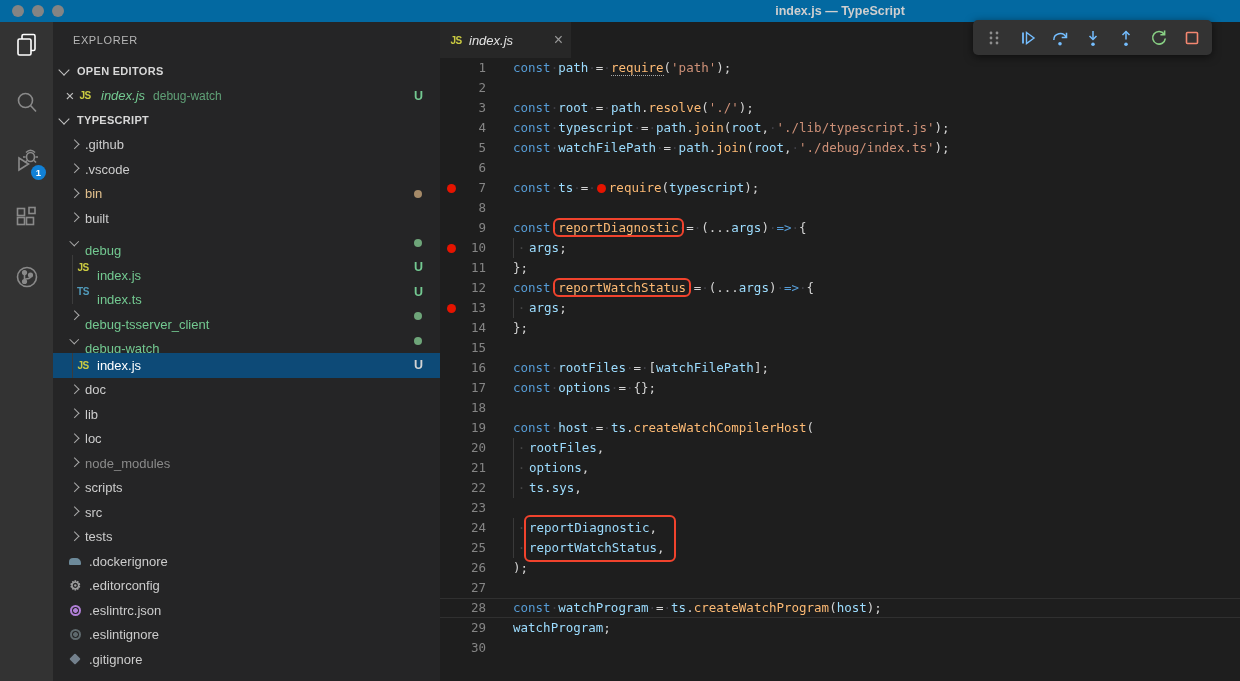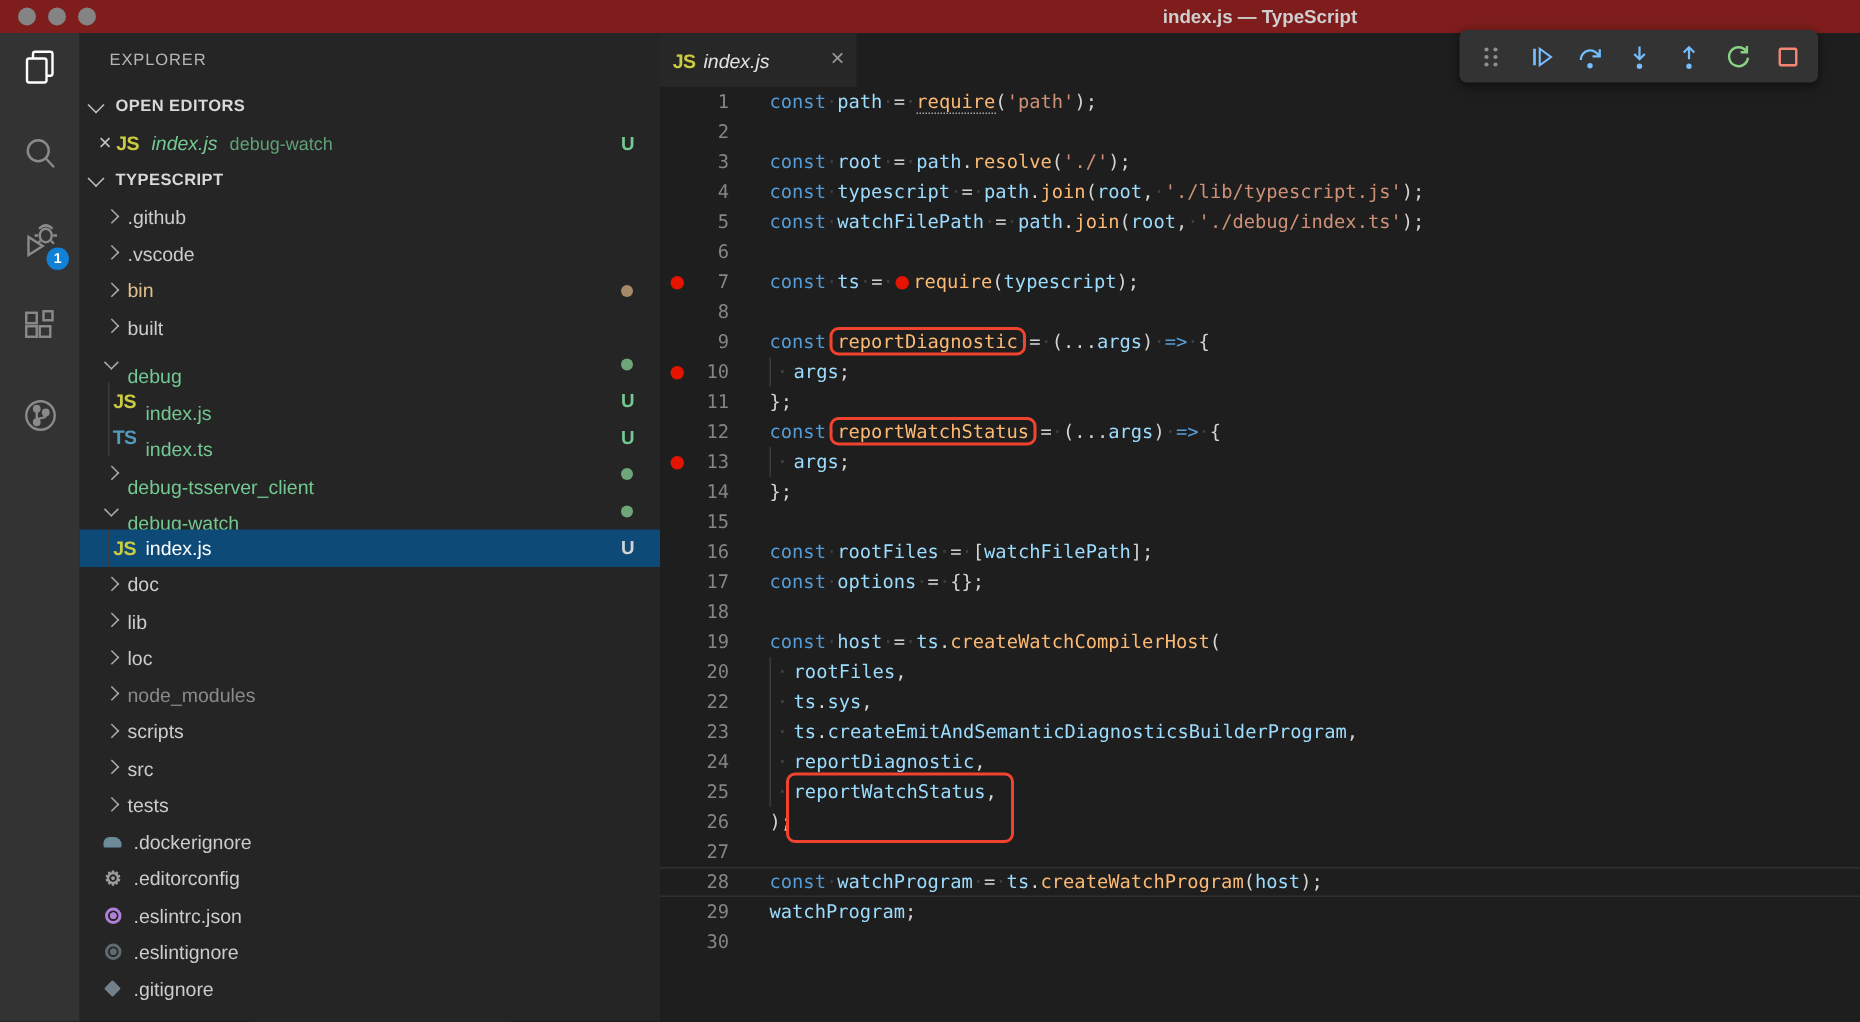--- a/index.html
+++ b/index.html
@@ -1,19 +1,19 @@
 <!DOCTYPE html>
 <html><head>
 <meta charset="utf-8">
 <style>
   html,body{margin:0;padding:0;background:#1e1e1e;}
   body{width:1240px;height:681px;overflow:hidden;position:relative;
        font-family:"Liberation Sans",sans-serif;color:#cccccc;}
   
-  .titlebar{position:absolute;left:0;top:0;width:1240px;height:22px;background:#7f1d1d;z-index:30;}
+  .titlebar{position:absolute;left:0;top:0;width:1240px;height:22px;background:#0369a1;z-index:30;}
   .tl{position:absolute;top:5px;width:12px;height:12px;border-radius:50%;background:#848484;}
   .tl.c1{left:12px}.tl.c2{left:32px}.tl.c3{left:52px}
   .wtitle{position:absolute;left:840px;top:4px;transform:translateX(-50%);
           font-size:12.5px;font-weight:bold;color:#cfcfcf;white-space:nowrap;}
   
   .activitybar{position:absolute;left:0;top:22px;width:53px;bottom:0;background:#333333;
                display:flex;flex-direction:column;align-items:center;padding-top:8px;gap:28px;z-index:20;}
   .abitem{position:relative;width:53px;height:30px;display:flex;justify-content:center;align-items:center;cursor:pointer;}
   .abitem svg{stroke:#8a8a8a;fill:none;stroke-width:1.6;}
   .abitem.active svg{stroke:#ffffff;}
@@ -36,21 +36,21 @@
   .trow.lvl0{padding-left:14px;}
   .trow.lvl1{padding-left:22px;}
   .trow.lvl1::before{content:"";position:absolute;left:19px;top:0;bottom:0;border-left:1px solid #3c3c3c;}
   .trow.sel{background:#0d4a77;}
   .trow.sel .lab{color:#ffffff;}
   .chev{width:16px;height:10px;flex:none;position:relative;margin-right:2px;}
   .chev::before{content:"";position:absolute;left:4px;top:1px;width:5.5px;height:5.5px;
                 border-right:1.4px solid #ababab;border-bottom:1.4px solid #ababab;transform:rotate(-45deg);}
   .chev.exp::before{transform:rotate(45deg);top:0;}
   .fi{display:inline-flex;width:16px;height:16px;align-items:center;justify-content:center;flex:none;margin-right:6px;font-style:normal;}
-  .fi.txt{font-weight:bold;font-size:13px;letter-spacing:-.5px;}
+  .fi.txt{font-weight:bold;font-size:10px;letter-spacing:-.5px;}
   .fi.gearg{font-size:13px;}
   .fi.donut::before{content:"";width:11px;height:11px;box-sizing:border-box;border:2.2px solid currentColor;border-radius:50%;
         background:radial-gradient(circle,currentColor 2.1px,transparent 2.5px);}
   .fi.diamond::before{content:"";width:8px;height:8px;background:currentColor;transform:rotate(45deg);border-radius:1px;}
   .fi.whale::before{content:"";width:12px;height:7px;background:currentColor;border-radius:4px 5px 1px 1px;}
   .lab{color:#cccccc;white-space:nowrap;}
   .lab.untracked{color:#73c991;margin-top:16px;}
   .lab.modified{color:#e2c08d;}
   .lab.ignored{color:#8a8a8a;}
   .gitdot{margin-left:auto;margin-right:18px;width:8px;height:8px;border-radius:50%;flex:none;}
@@ -275,22 +275,23 @@
       <div class="cl"><span class="gut"></span><span class="lnum">11</span><span class="ct"><span class="p">};</span></span></div>
       <div class="cl"><span class="gut"></span><span class="lnum">12</span><span class="ct"><span class="k">const</span><span class="w">·</span><span class="f bx">reportWatchStatus</span><span class="w">·</span><span class="p">=</span><span class="w">·</span><span class="p">(...</span><span class="v">args</span><span class="p">)</span><span class="w">·</span><span class="a">=&gt;</span><span class="w">·</span><span class="p">{</span></span></div>
       <div class="cl"><span class="gut"><span class="bp"></span></span><span class="lnum">13</span><span class="ct"><span class="i">·</span><span class="v">args</span><span class="p">;</span></span></div>
       <div class="cl"><span class="gut"></span><span class="lnum">14</span><span class="ct"><span class="p">};</span></span></div>
       <div class="cl"><span class="gut"></span><span class="lnum">15</span><span class="ct"></span></div>
       <div class="cl"><span class="gut"></span><span class="lnum">16</span><span class="ct"><span class="k">const</span><span class="w">·</span><span class="v">rootFiles</span><span class="w">·</span><span class="p">=</span><span class="w">·</span><span class="p">[</span><span class="v">watchFilePath</span><span class="p">];</span></span></div>
       <div class="cl"><span class="gut"></span><span class="lnum">17</span><span class="ct"><span class="k">const</span><span class="w">·</span><span class="v">options</span><span class="w">·</span><span class="p">=</span><span class="w">·</span><span class="p">{};</span></span></div>
       <div class="cl"><span class="gut"></span><span class="lnum">18</span><span class="ct"></span></div>
       <div class="cl"><span class="gut"></span><span class="lnum">19</span><span class="ct"><span class="k">const</span><span class="w">·</span><span class="v">host</span><span class="w">·</span><span class="p">=</span><span class="w">·</span><span class="v">ts</span><span class="p">.</span><span class="f">createWatchCompilerHost</span><span class="p">(</span></span></div>
       <div class="cl"><span class="gut"></span><span class="lnum">20</span><span class="ct"><span class="i">·</span><span class="v">rootFiles</span><span class="p">,</span></span></div>
+      <div class="cl"><span class="gut"></span><span class="lnum">21</span><span class="ct"><span class="i">·</span><span class="v">options</span><span class="p">,</span></span></div>
       <div class="cl"><span class="gut"></span><span class="lnum">22</span><span class="ct"><span class="i">·</span><span class="v">ts</span><span class="p">.</span><span class="v">sys</span><span class="p">,</span></span></div>
-      <div class="cl"><span class="gut"></span><span class="lnum">23</span><span class="ct"><span class="i">·</span><span class="v">ts</span><span class="p">.</span><span class="v">createEmitAndSemanticDiagnosticsBuilderProgram</span><span class="p">,</span></span></div>
+      <div class="cl"><span class="gut"></span><span class="lnum">23</span></div>
       <div class="cl"><span class="gut"></span><span class="lnum">24</span><span class="ct"><span class="i">·</span><span class="v">reportDiagnostic</span><span class="p">,</span></span></div>
       <div class="cl"><span class="gut"></span><span class="lnum">25</span><span class="ct"><span class="i">·</span><span class="v">reportWatchStatus</span><span class="p">,</span></span></div>
       <div class="cl"><span class="gut"></span><span class="lnum">26</span><span class="ct"><span class="p">);</span></span></div>
       <div class="cl"><span class="gut"></span><span class="lnum">27</span><span class="ct"></span></div>
       <div class="cl cur"><span class="gut"></span><span class="lnum">28</span><span class="ct"><span class="k">const</span><span class="w">·</span><span class="v">watchProgram</span><span class="w">·</span><span class="p">=</span><span class="w">·</span><span class="v">ts</span><span class="p">.</span><span class="f">createWatchProgram</span><span class="p">(</span><span class="v">host</span><span class="p">);</span></span></div>
       <div class="cl"><span class="gut"></span><span class="lnum">29</span><span class="ct"><span class="v">watchProgram</span><span class="p">;</span></span></div>
       <div class="cl"><span class="gut"></span><span class="lnum">30</span><span class="ct"></span></div>
     </div>
 </div>
 

